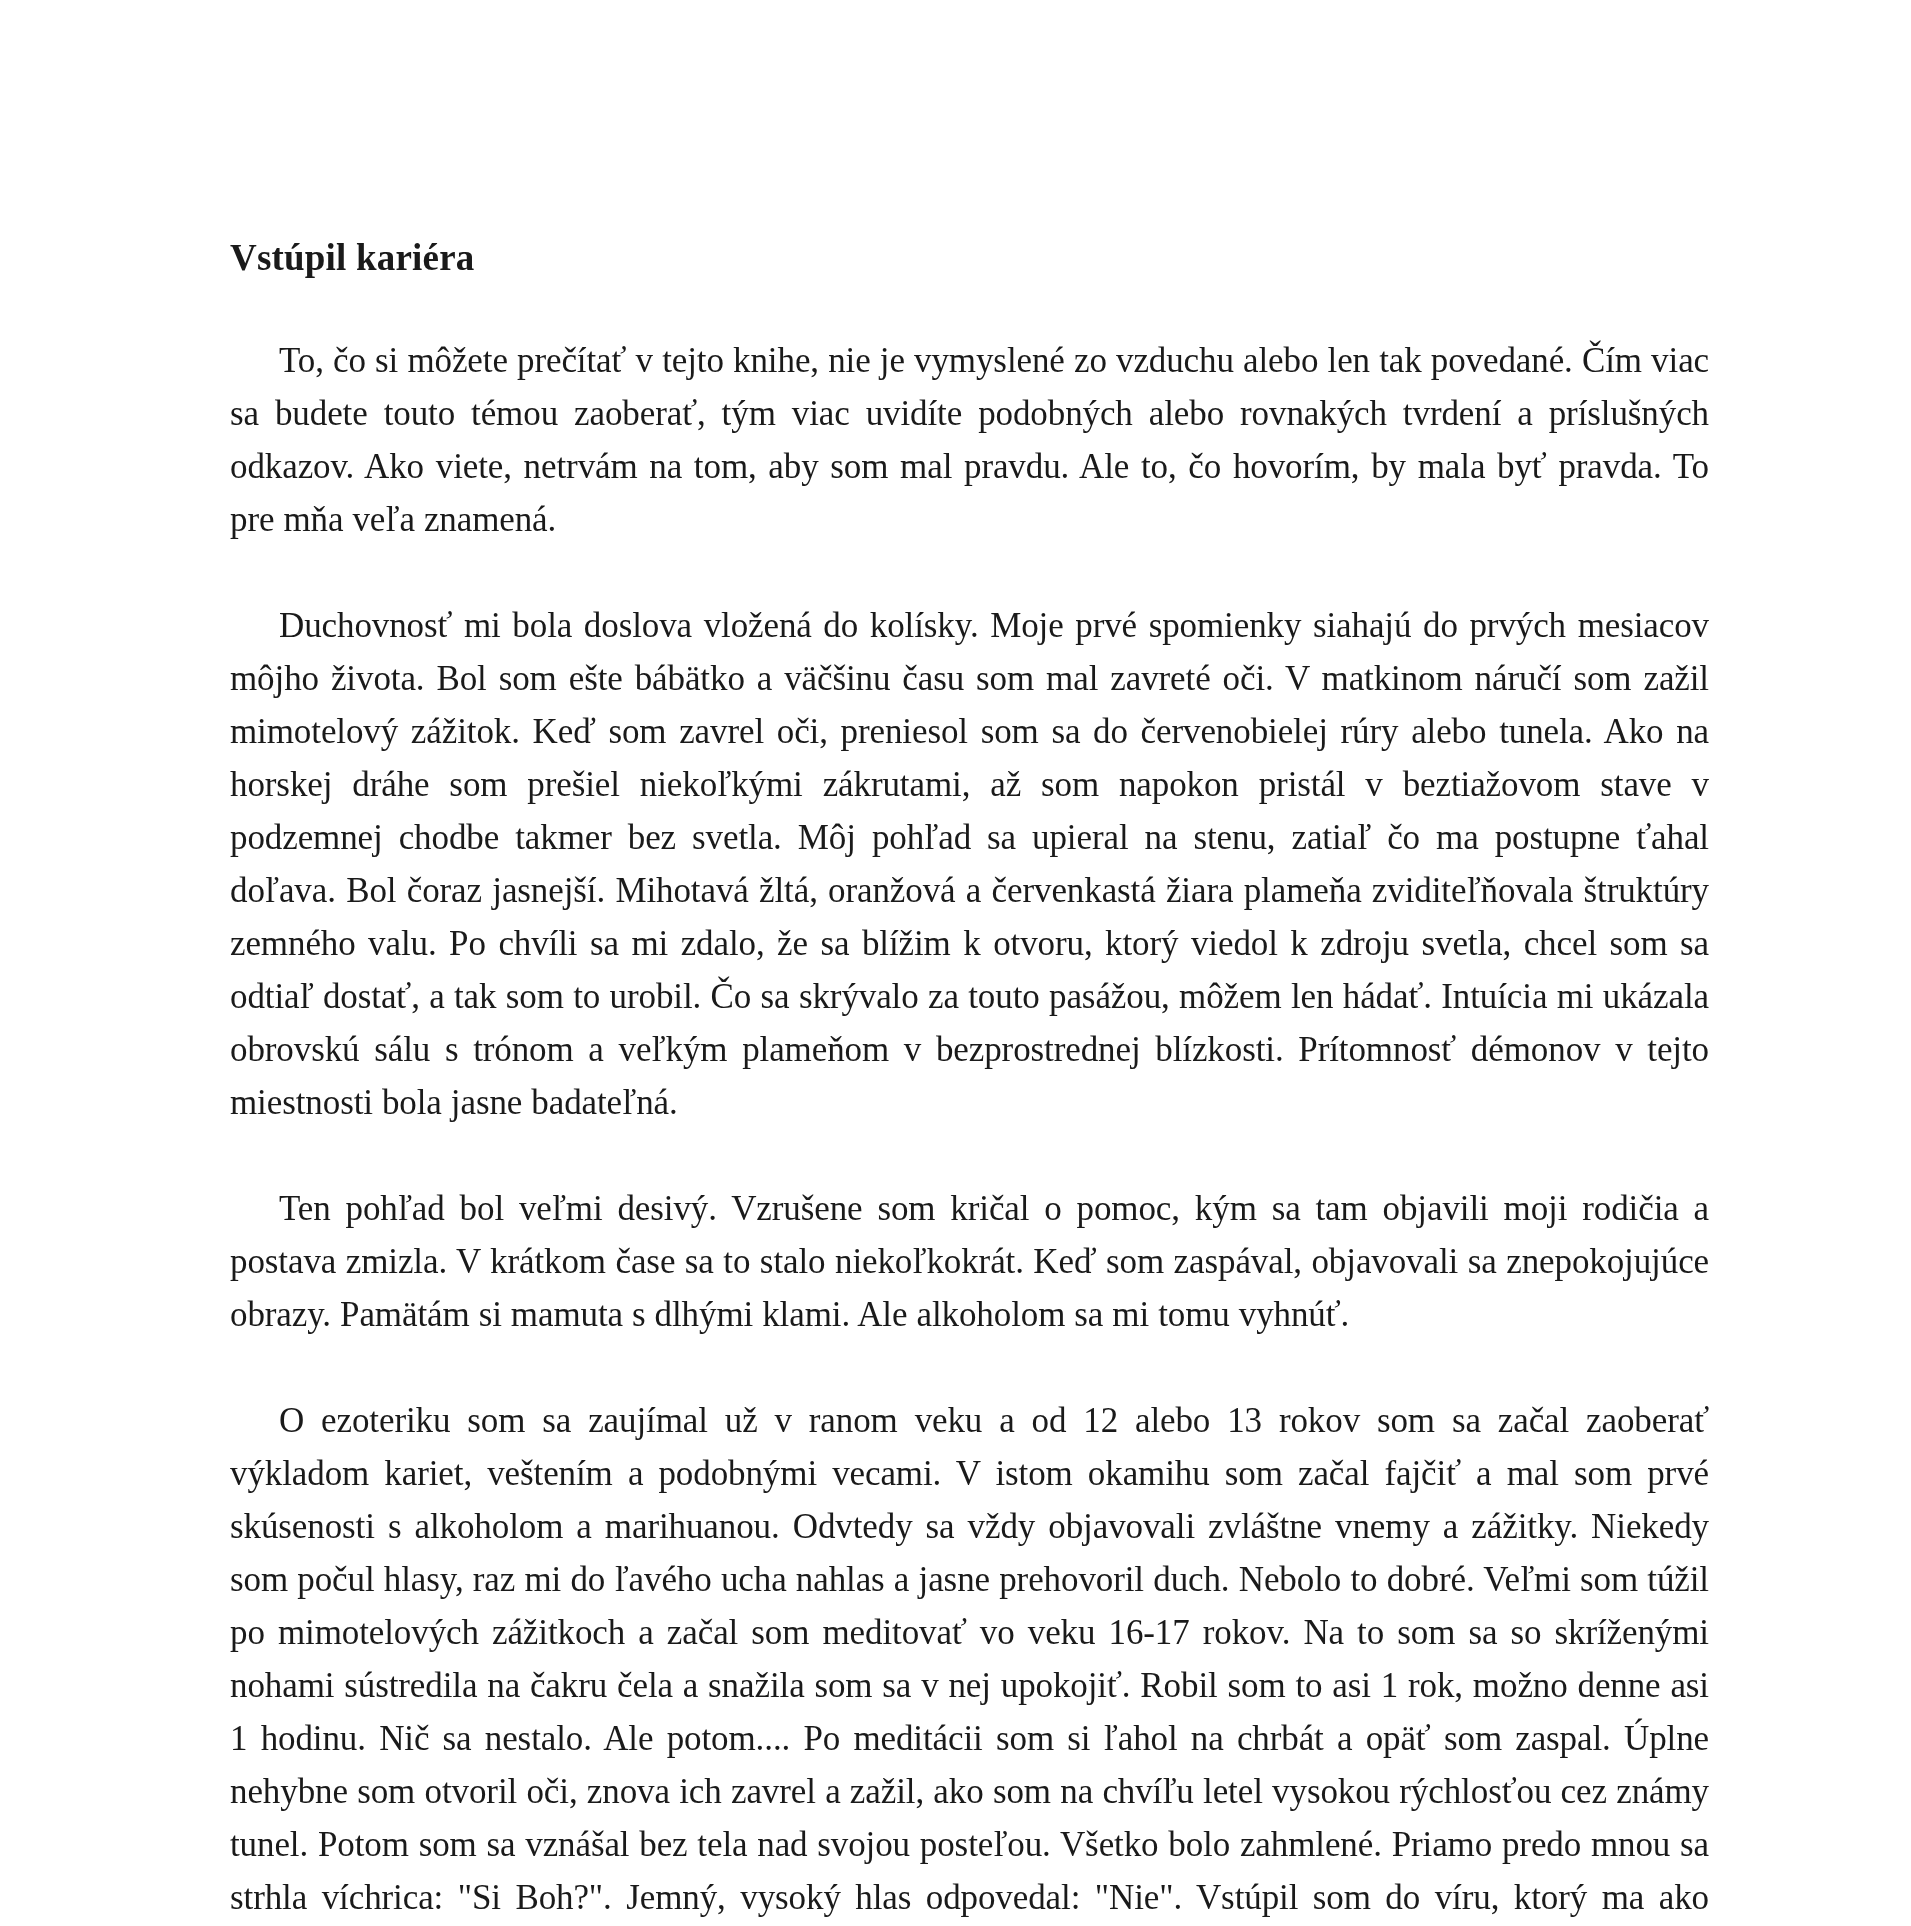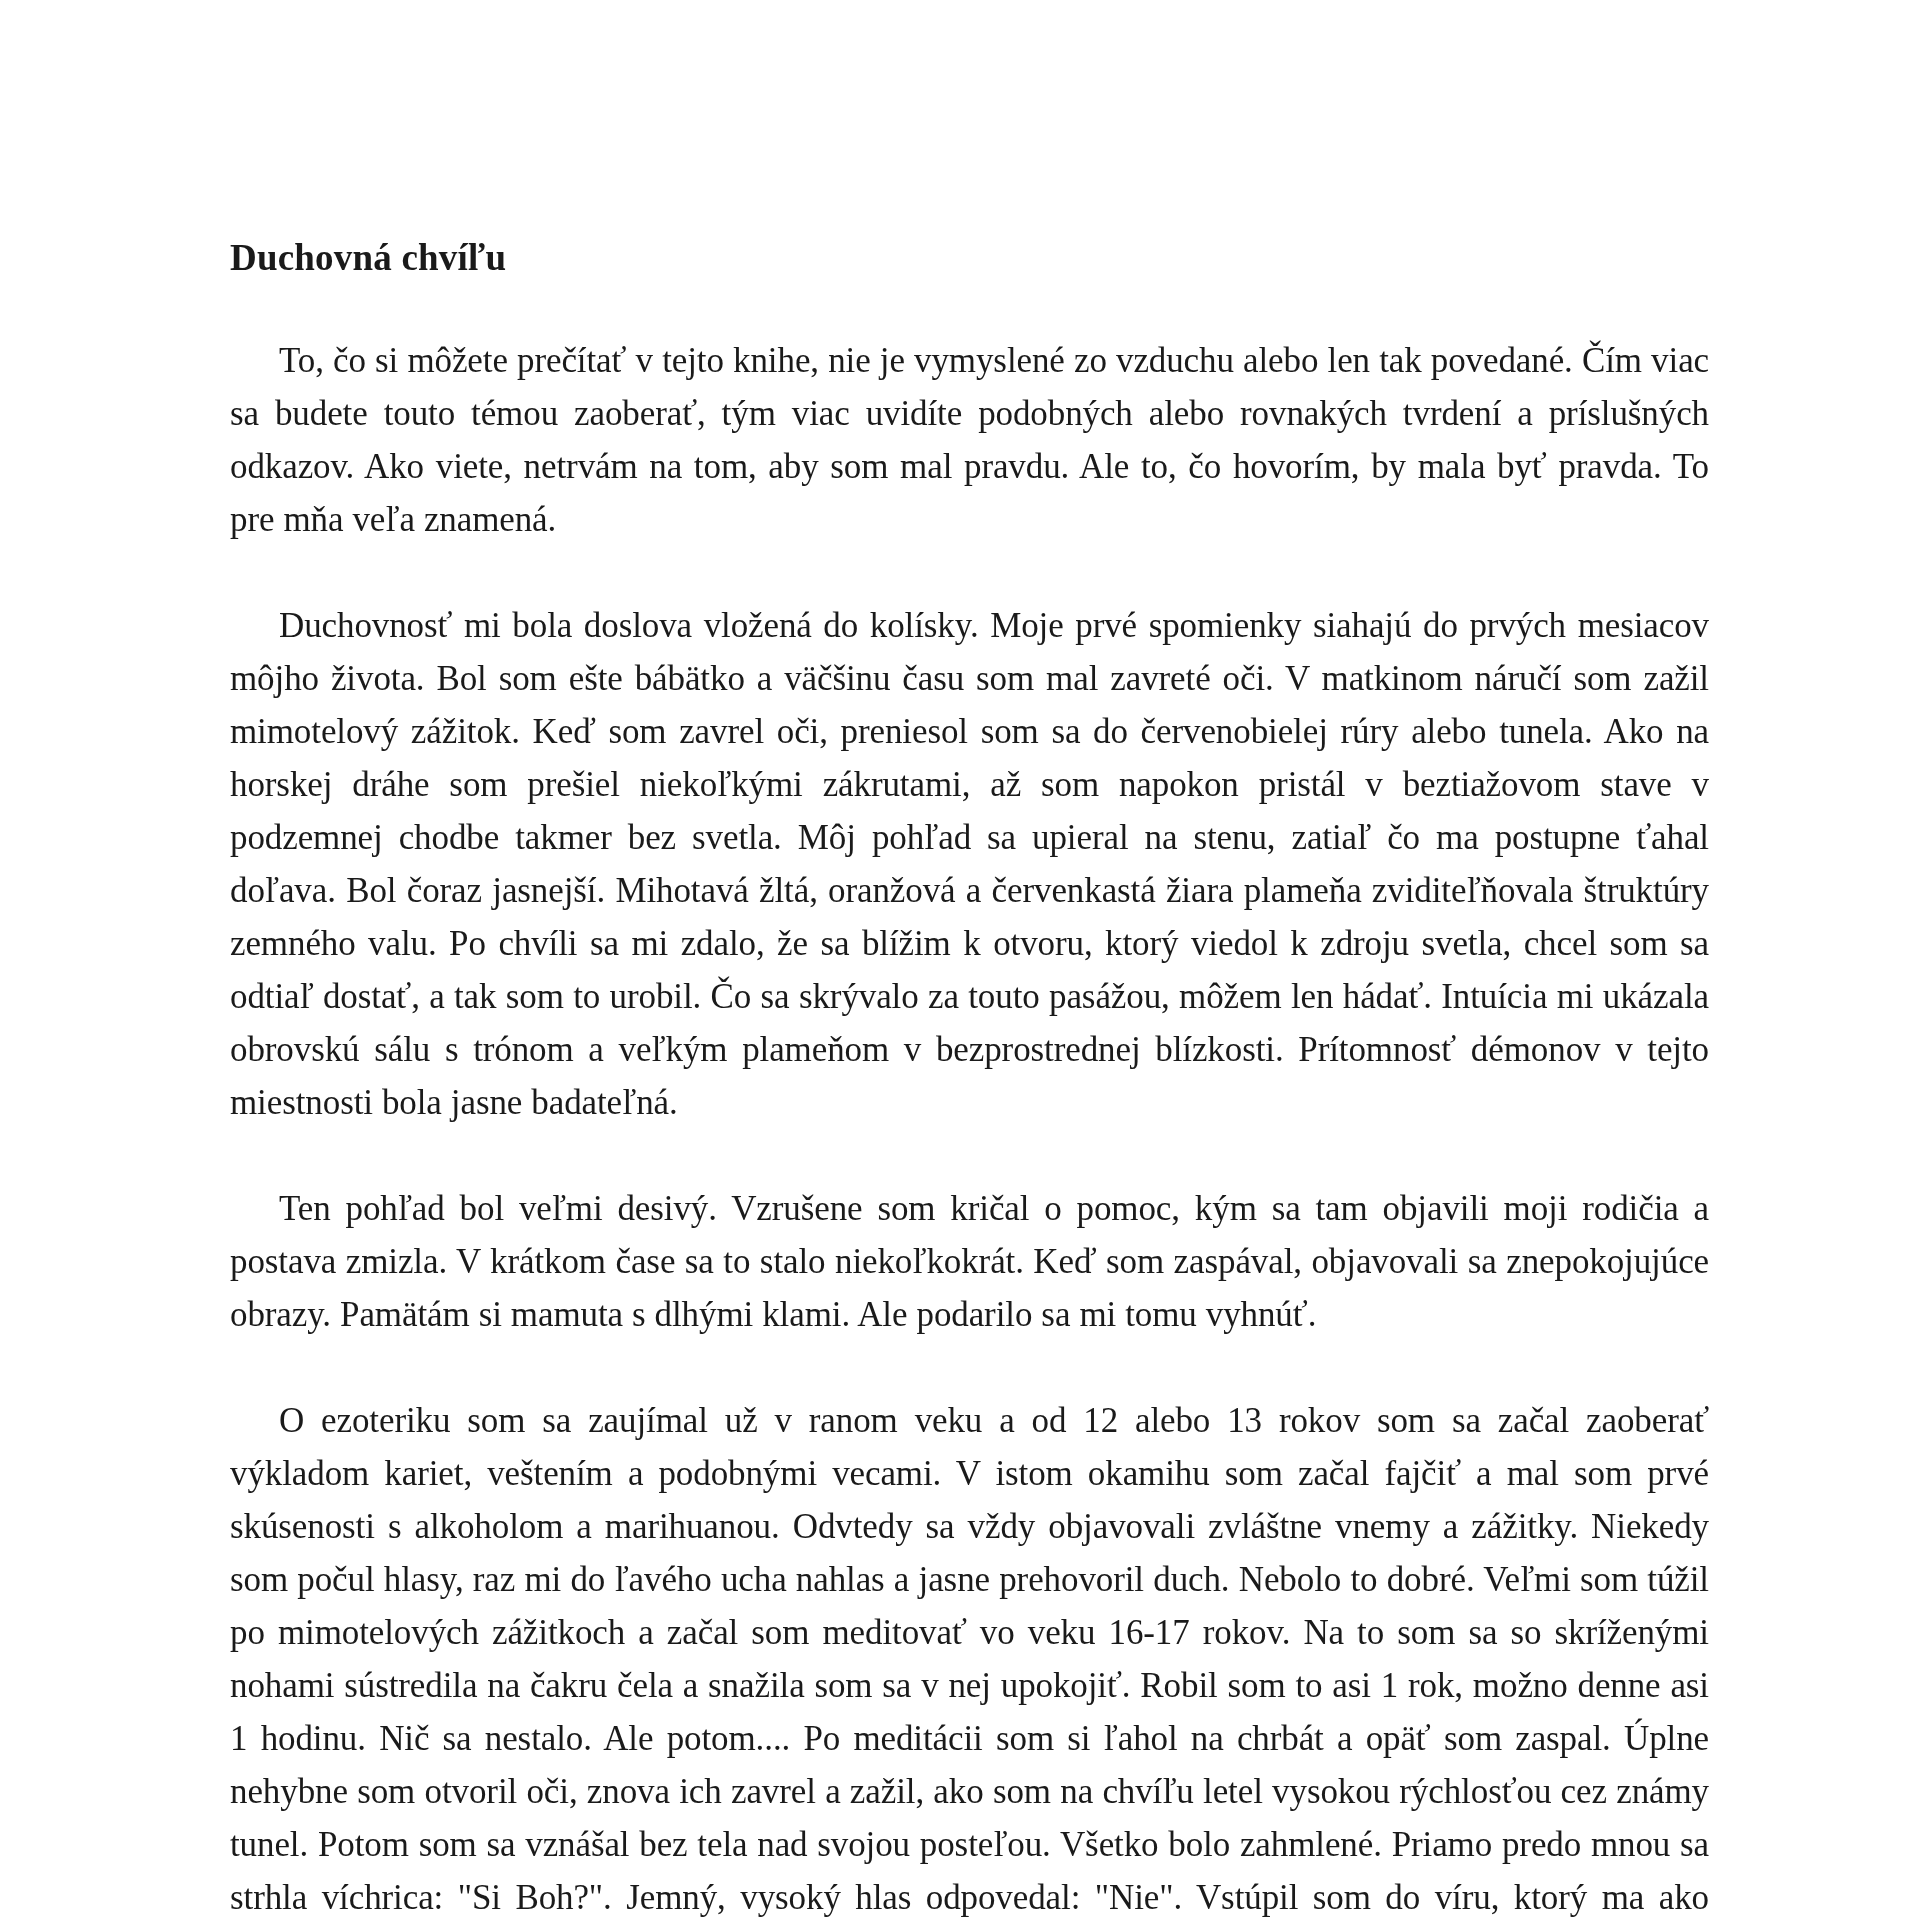--- a/index.html
+++ b/index.html
@@ -50,26 +50,26 @@
     .paragraph:last-child {
       margin-bottom: 0;
       text-align-last: justify;
     }
   </style>
 </head>
 <body>
 
 <div class="page">
   <div class="text-block">
-    <h2 class="chapter-title">Duchovná chvíľu</h2>
+    <h2 class="chapter-title">Vstúpil kariéra</h2>
 
     <p class="paragraph">To, čo si môžete prečítať v tejto knihe, nie je vymyslené zo vzduchu alebo len tak povedané. Čím viac sa budete touto témou zaoberať, tým viac uvidíte podobných alebo rovnakých tvrdení a príslušných odkazov. Ako viete, netrvám na tom, aby som mal pravdu. Ale to, čo hovorím, by mala byť pravda. To pre mňa veľa znamená.</p>
 
     <p class="paragraph">Duchovnosť mi bola doslova vložená do kolísky. Moje prvé spomienky siahajú do prvých mesiacov môjho života. Bol som ešte bábätko a väčšinu času som mal zavreté oči. V matkinom náručí som zažil mimotelový zážitok. Keď som zavrel oči, preniesol som sa do červenobielej rúry alebo tunela. Ako na horskej dráhe som prešiel niekoľkými zákrutami, až som napokon pristál v beztiažovom stave v podzemnej chodbe takmer bez svetla. Môj pohľad sa upieral na stenu, zatiaľ čo ma postupne ťahal doľava. Bol čoraz jasnejší. Mihotavá žltá, oranžová a červenkastá žiara plameňa zviditeľňovala štruktúry zemného valu. Po chvíli sa mi zdalo, že sa blížim k otvoru, ktorý viedol k zdroju svetla, chcel som sa odtiaľ dostať, a tak som to urobil. Čo sa skrývalo za touto pasážou, môžem len hádať. Intuícia mi ukázala obrovskú sálu s trónom a veľkým plameňom v bezprostrednej blízkosti. Prítomnosť démonov v tejto miestnosti bola jasne badateľná.</p>
 
 
-    <p class="paragraph">Ten pohľad bol veľmi desivý. Vzrušene som kričal o pomoc, kým sa tam objavili moji rodičia a postava zmizla. V krátkom čase sa to stalo niekoľkokrát. Keď som zaspával, objavovali sa znepokojujúce obrazy. Pamätám si mamuta s dlhými klami. Ale podarilo sa mi tomu vyhnúť.</p>
+    <p class="paragraph">Ten pohľad bol veľmi desivý. Vzrušene som kričal o pomoc, kým sa tam objavili moji rodičia a postava zmizla. V krátkom čase sa to stalo niekoľkokrát. Keď som zaspával, objavovali sa znepokojujúce obrazy. Pamätám si mamuta s dlhými klami. Ale alkoholom sa mi tomu vyhnúť.</p>
 
     <p class="paragraph">O ezoteriku som sa zaujímal už v ranom veku a od 12 alebo 13 rokov som sa začal zaoberať výkladom kariet, veštením a podobnými vecami. V istom okamihu som začal fajčiť a mal som prvé skúsenosti s alkoholom a marihuanou. Odvtedy sa vždy objavovali zvláštne vnemy a zážitky. Niekedy som počul hlasy, raz mi do ľavého ucha nahlas a jasne prehovoril duch. Nebolo to dobré. Veľmi som túžil po mimotelových zážitkoch a začal som meditovať vo veku 16-17 rokov. Na to som sa so skríženými nohami sústredila na čakru čela a snažila som sa v nej upokojiť. Robil som to asi 1 rok, možno denne asi 1 hodinu. Nič sa nestalo. Ale potom.... Po meditácii som si ľahol na chrbát a opäť som zaspal. Úplne nehybne som otvoril oči, znova ich zavrel a zažil, ako som na chvíľu letel vysokou rýchlosťou cez známy tunel. Potom som sa vznášal bez tela nad svojou posteľou. Všetko bolo zahmlené. Priamo predo mnou sa strhla víchrica: "Si Boh?". Jemný, vysoký hlas odpovedal: "Nie". Vstúpil som do víru, ktorý ma ako portál preniesol do inej dimenzie mojej izby. Na ostatné som zabudol. Potom</p>
   </div>
 
 </div>
 
 
 </body></html>

